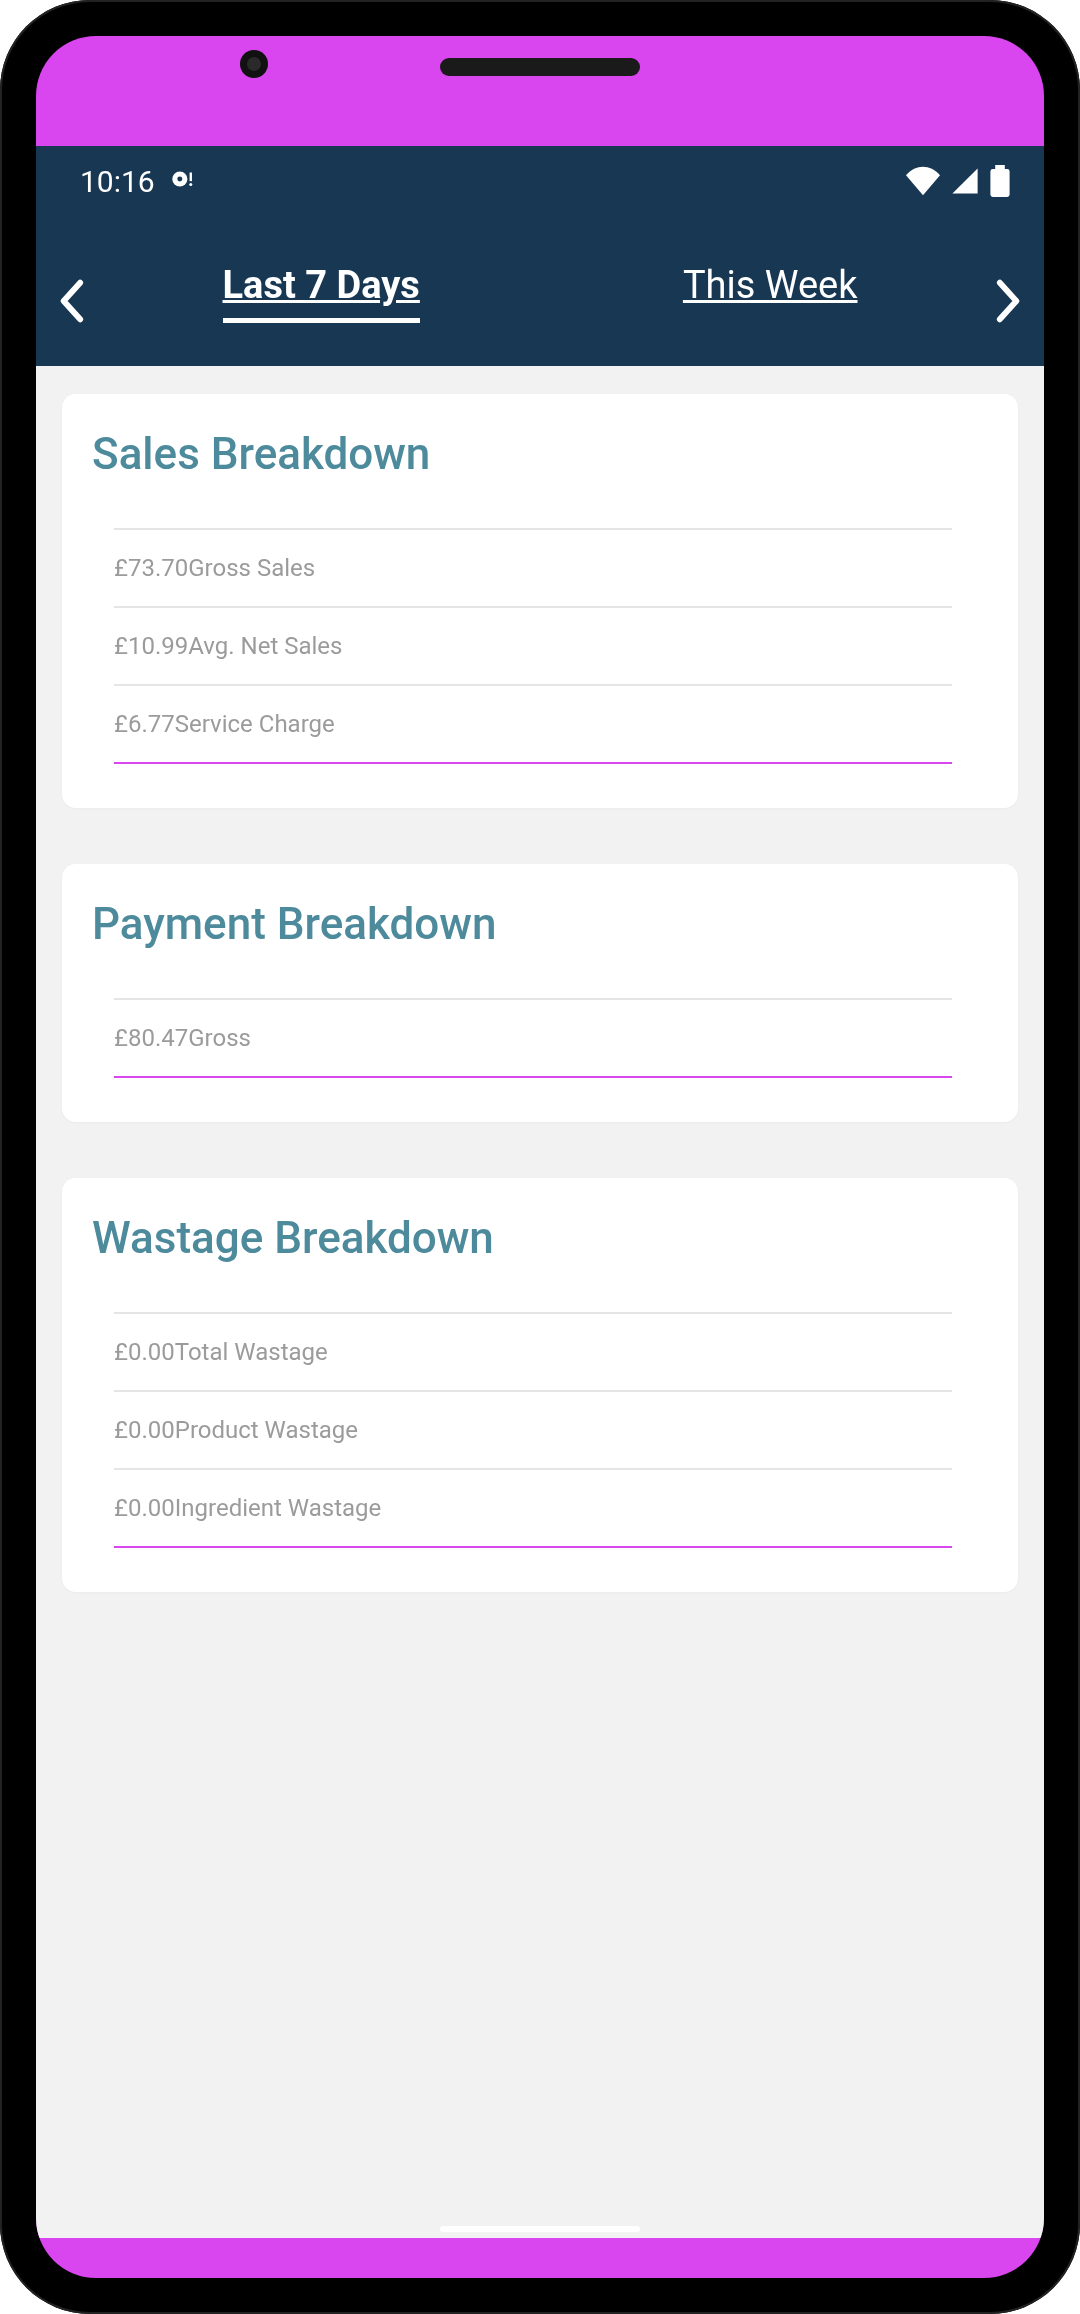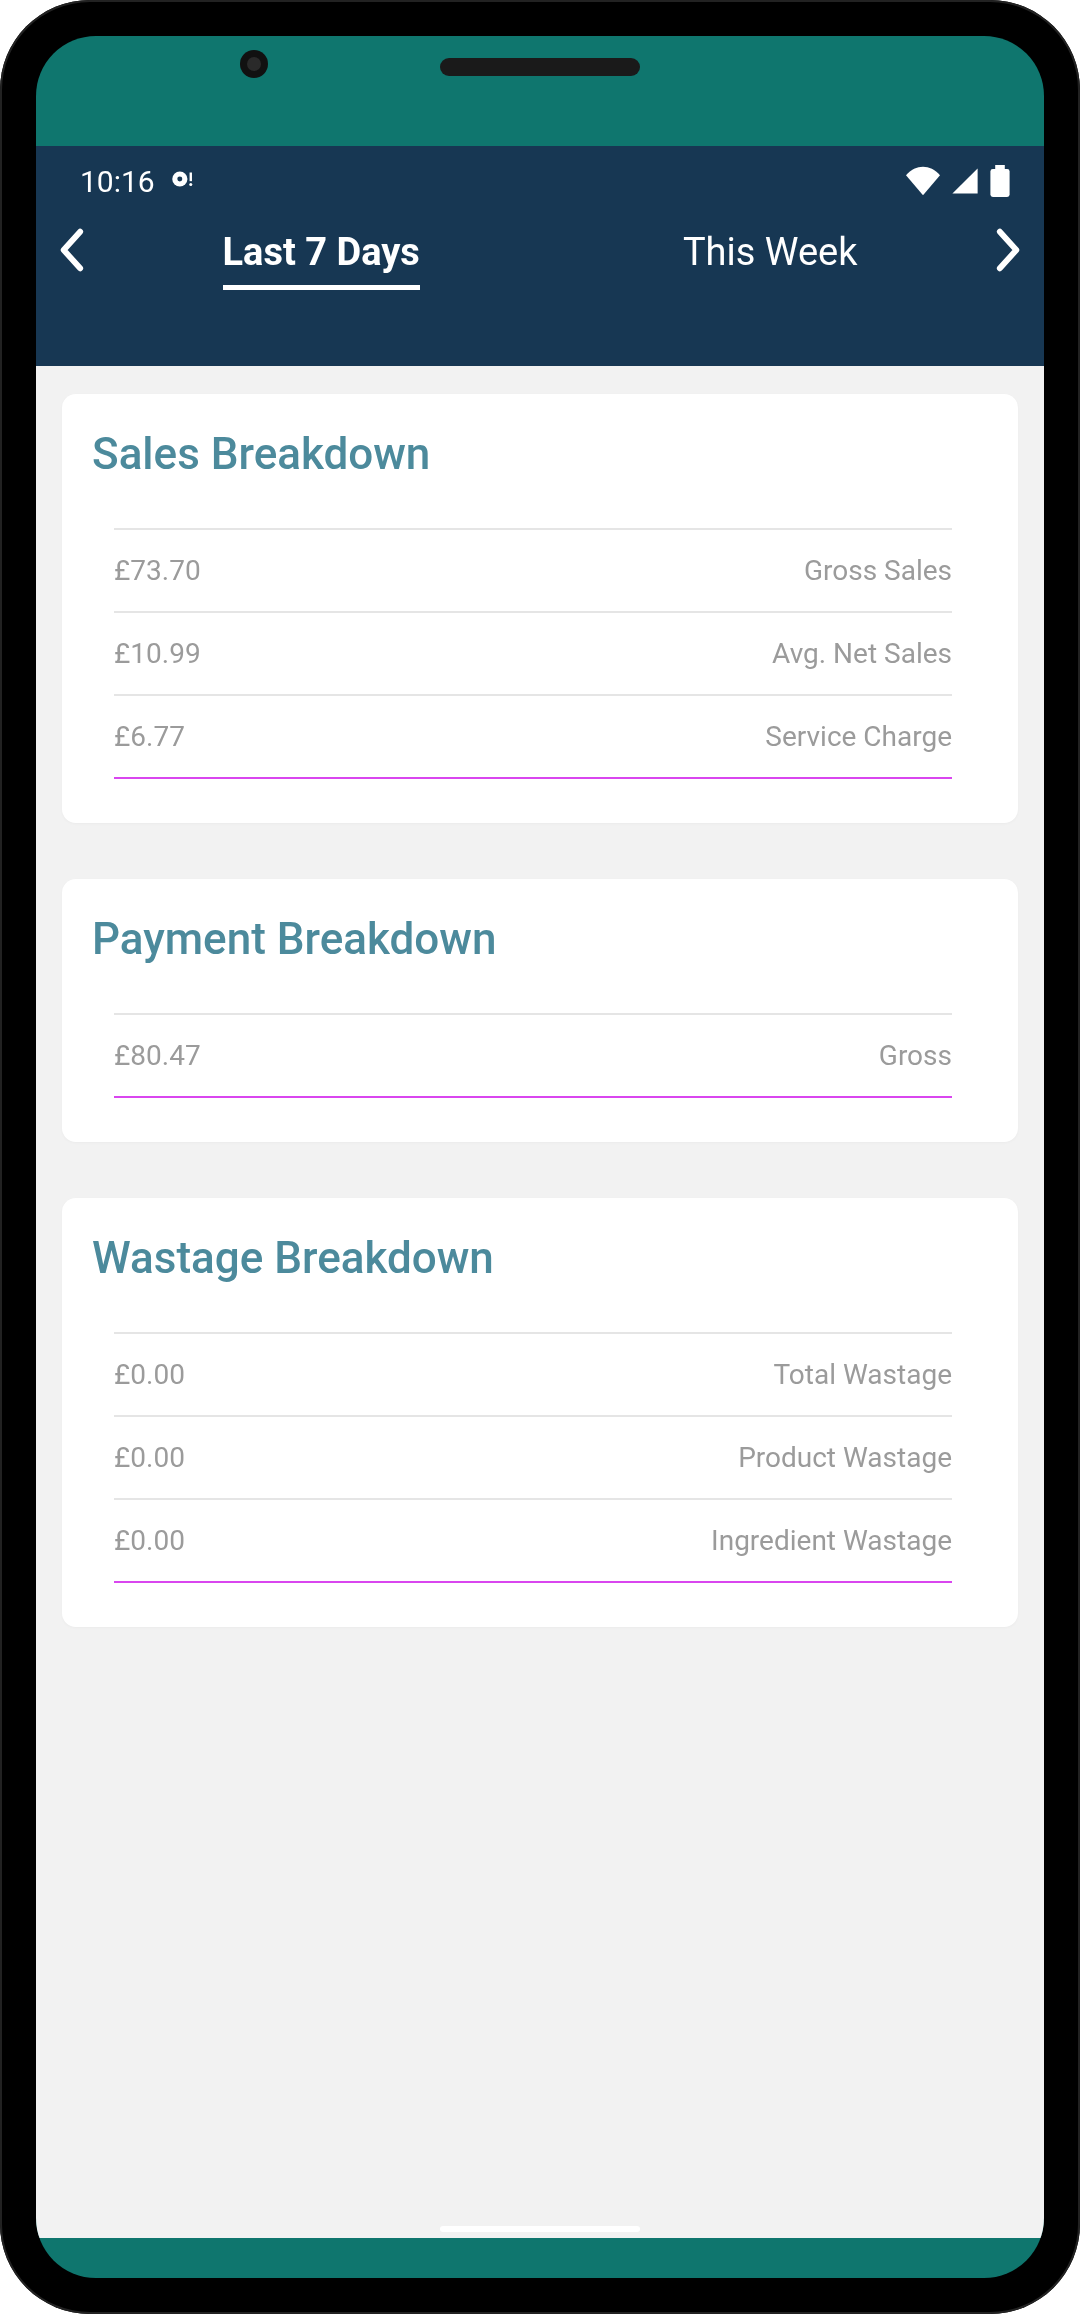--- a/index.html
+++ b/index.html
@@ -18,21 +18,21 @@
     height: 2314px;
     background: #000;
     border-radius: 90px;
     padding: 36px;
     position: relative;
     box-shadow: 0 0 0 2px #222 inset;
   }
   .phone-inner {
     width: 100%;
     height: 100%;
-    background: #0f766e;
+    background: #d946ef;
     border-radius: 60px;
     overflow: hidden;
     position: relative;
   }
   .speaker {
     position: absolute;
     top: 58px;
     left: 50%;
     transform: translateX(-50%);
     width: 200px;
@@ -79,23 +79,24 @@
     font-size: 30px;
     font-weight: 400;
   }
   .status-left { display:flex; align-items:center; gap:14px; }
   .status-right { display:flex; align-items:center; gap:10px; }
   .status-right svg { display:block; }
   .header {
     background: #173753;
     color: #fff;
     display: flex;
-    align-items: flex-start;
-    padding: 12px 10px 26px 10px;
+    align-items: flex-end;
+    padding: 12px 10px 43px 10px;
     min-height: 150px;
+    text-decoration: underline;
   }
   .chev {
     width: 50px;
     display:flex;
     align-items:center;
     justify-content:center;
     color:#fff;
     cursor:pointer;
   }
   .tabs {
@@ -133,25 +134,24 @@
     color: #4c8a9c;
     font-size: 44px;
     font-weight: 500;
     margin-bottom: 48px;
   }
   .rows {
     padding: 0 22px;
   }
   .row {
     display: flex;
-    justify-content: space-between;
     align-items: center;
     border-top: 2px solid #e5e5e5;
     padding: 24px 0;
-    font-size: 28px;
+    font-size: 24px;
     color: #9b9b9b;
   }
   .row:last-child {
     border-bottom: 2px solid #d946ef;
   }
   .row .val { font-weight:400; }
   .row .lbl { font-weight:400; }
   .nav-bar {
     position:absolute;
     bottom: 6px;

